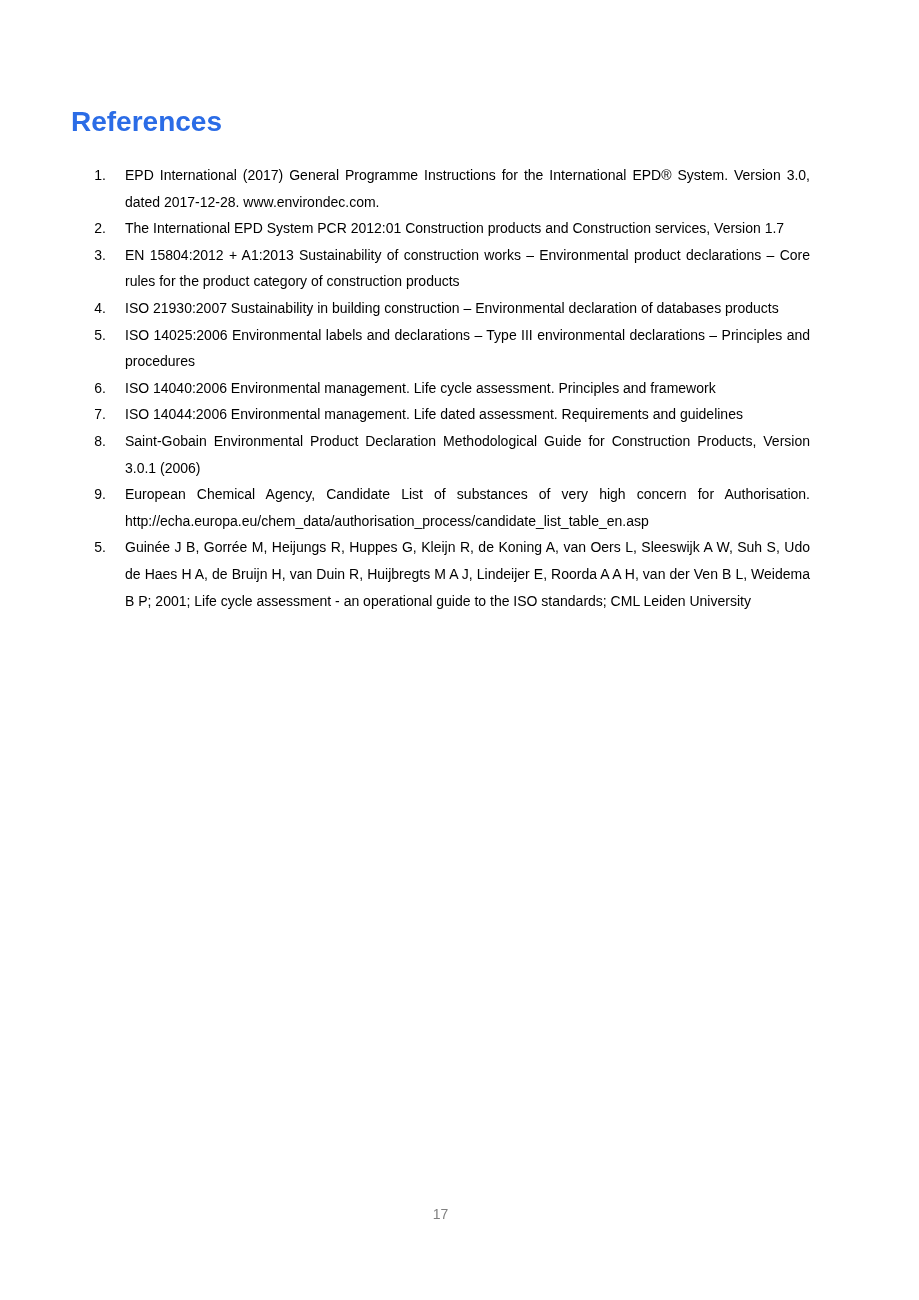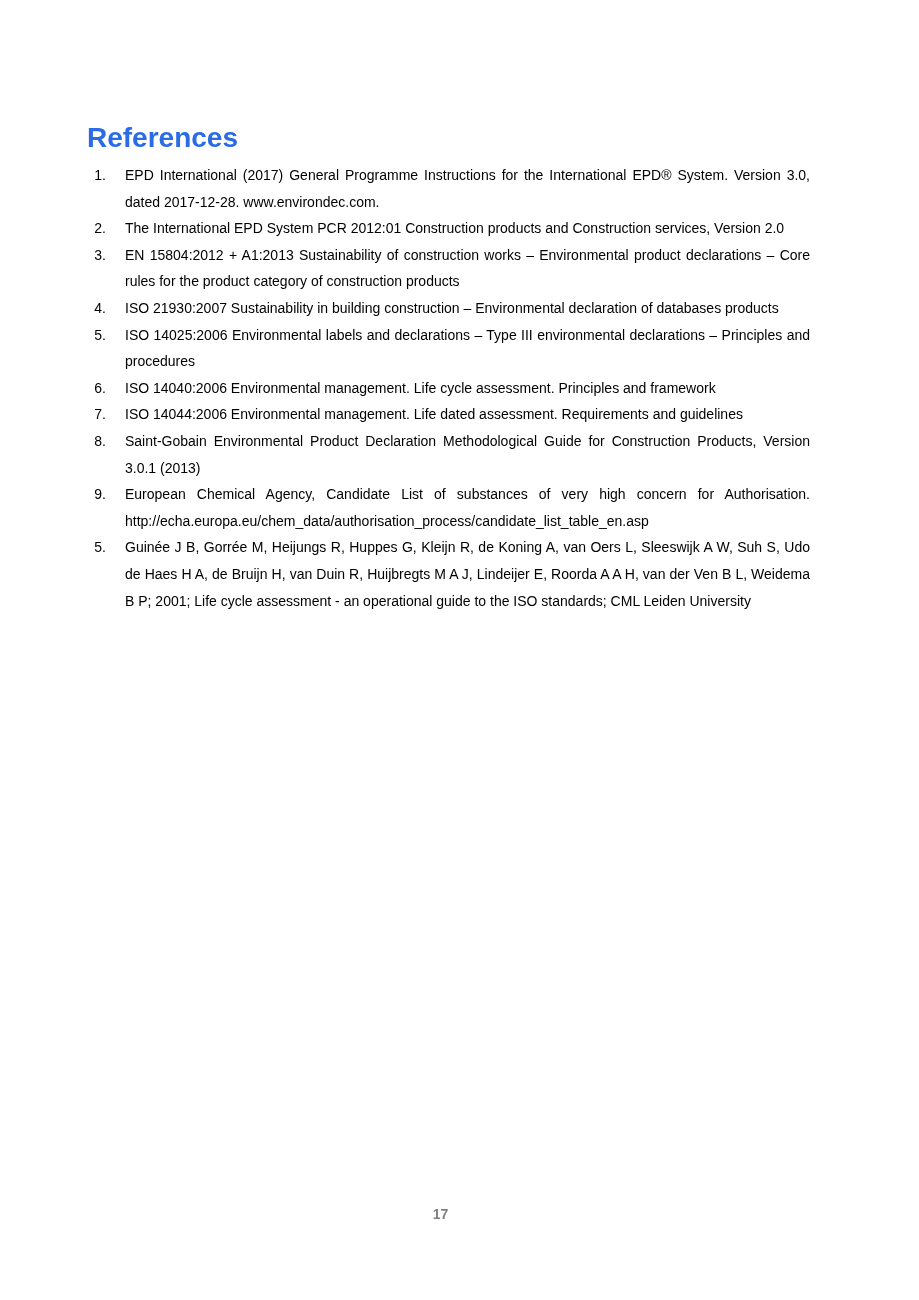--- a/index.html
+++ b/index.html
@@ -12,21 +12,21 @@
     width: 919px;
     height: 1300px;
     background: #ffffff;
     font-family: "Liberation Sans", sans-serif;
     overflow: hidden;
   }
   .page-title {
     position: absolute;
     top: 106px;
     left: 71px;
-    margin: 16px;
+    margin: 0;
     font-size: 28px;
     font-weight: bold;
     color: #2b6ce6;
     letter-spacing: 0px;
   }
   .ref-list {
     position: absolute;
     top: 162px;
     left: 125px;
     width: 685px;
@@ -54,40 +54,40 @@
   .ref-text {
     display: block;
   }
   .footer {
     position: absolute;
     top: 1206px;
     left: 71px;
     width: 739px;
     text-align: center;
     font-size: 14px;
-    font-weight: bold;
+    font-weight: normal;
     color: #7f7f7f;
   }
 </style>
 </head>
 <body>
 
 <div class="page">
 
   <h1 class="page-title">References</h1>
 
   <ol class="ref-list">
     <li class="ref-item">
       <span class="ref-num">1.</span>
       <span class="ref-text">EPD International (2017) General Programme Instructions for the International EPD® System. Version 3.0, dated 2017-12-28. www.environdec.com.</span>
     </li>
 
     <li class="ref-item">
       <span class="ref-num">2.</span>
-      <span class="ref-text">The International EPD System PCR 2012:01 Construction products and Construction services, Version 2.0</span>
+      <span class="ref-text">The International EPD System PCR 2012:01 Construction products and Construction services, Version 1.7</span>
     </li>
 
     <li class="ref-item">
       <span class="ref-num">3.</span>
       <span class="ref-text">EN 15804:2012 + A1:2013 Sustainability of construction works – Environmental product declarations – Core rules for the product category of construction products</span>
     </li>
 
     <li class="ref-item">
       <span class="ref-num">4.</span>
       <span class="ref-text">ISO 21930:2007 Sustainability in building construction – Environmental declaration of databases products</span>
@@ -103,21 +103,21 @@
       <span class="ref-text">ISO 14040:2006 Environmental management. Life cycle assessment. Principles and framework</span>
     </li>
 
     <li class="ref-item">
       <span class="ref-num">7.</span>
       <span class="ref-text">ISO 14044:2006 Environmental management. Life dated assessment. Requirements and guidelines</span>
     </li>
 
     <li class="ref-item">
       <span class="ref-num">8.</span>
-      <span class="ref-text">Saint-Gobain Environmental Product Declaration Methodological Guide for Construction Products, Version 3.0.1 (2013)</span>
+      <span class="ref-text">Saint-Gobain Environmental Product Declaration Methodological Guide for Construction Products, Version 3.0.1 (2006)</span>
     </li>
 
     <li class="ref-item">
       <span class="ref-num">9.</span>
       <span class="ref-text">European Chemical Agency, Candidate List of substances of very high concern for Authorisation. http://echa.europa.eu/chem_data/authorisation_process/candidate_list_table_en.asp</span>
     </li>
 
     <li class="ref-item">
       <span class="ref-num">5.</span>
       <span class="ref-text">Guinée J B, Gorrée M, Heijungs R, Huppes G, Kleijn R, de Koning A, van Oers L, Sleeswijk A W, Suh S, Udo de Haes H A, de Bruijn H, van Duin R, Huijbregts M A J, Lindeijer E, Roorda A A H, van der Ven B L, Weidema B P; 2001; Life cycle assessment - an operational guide to the ISO standards; CML Leiden University</span>

